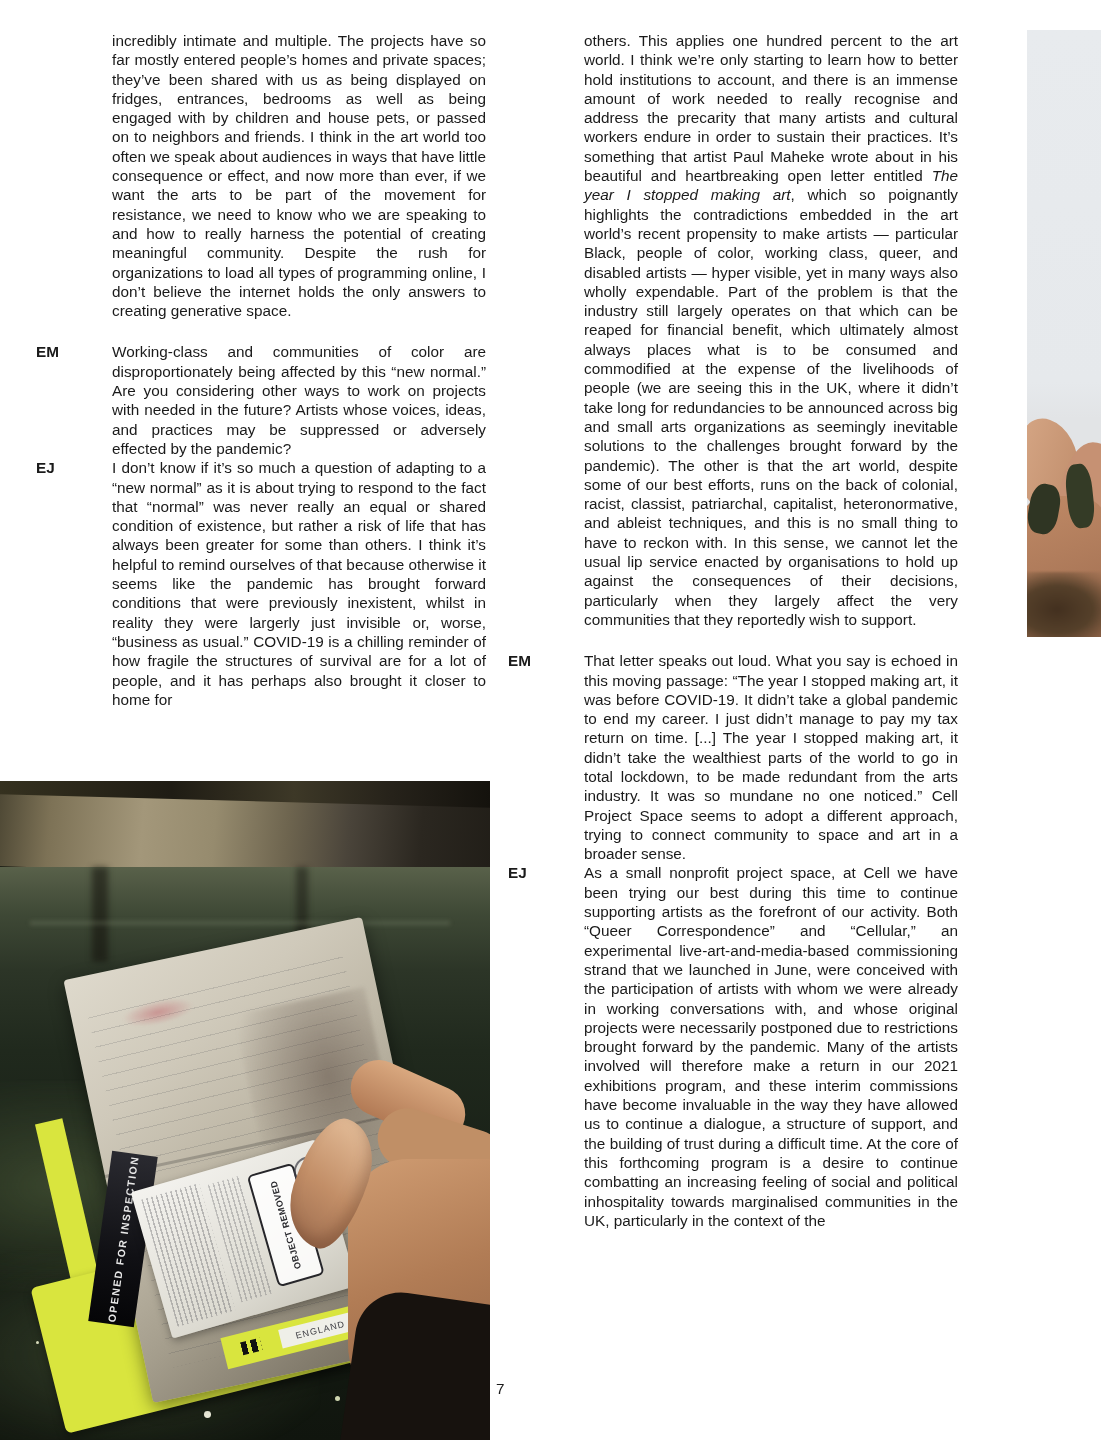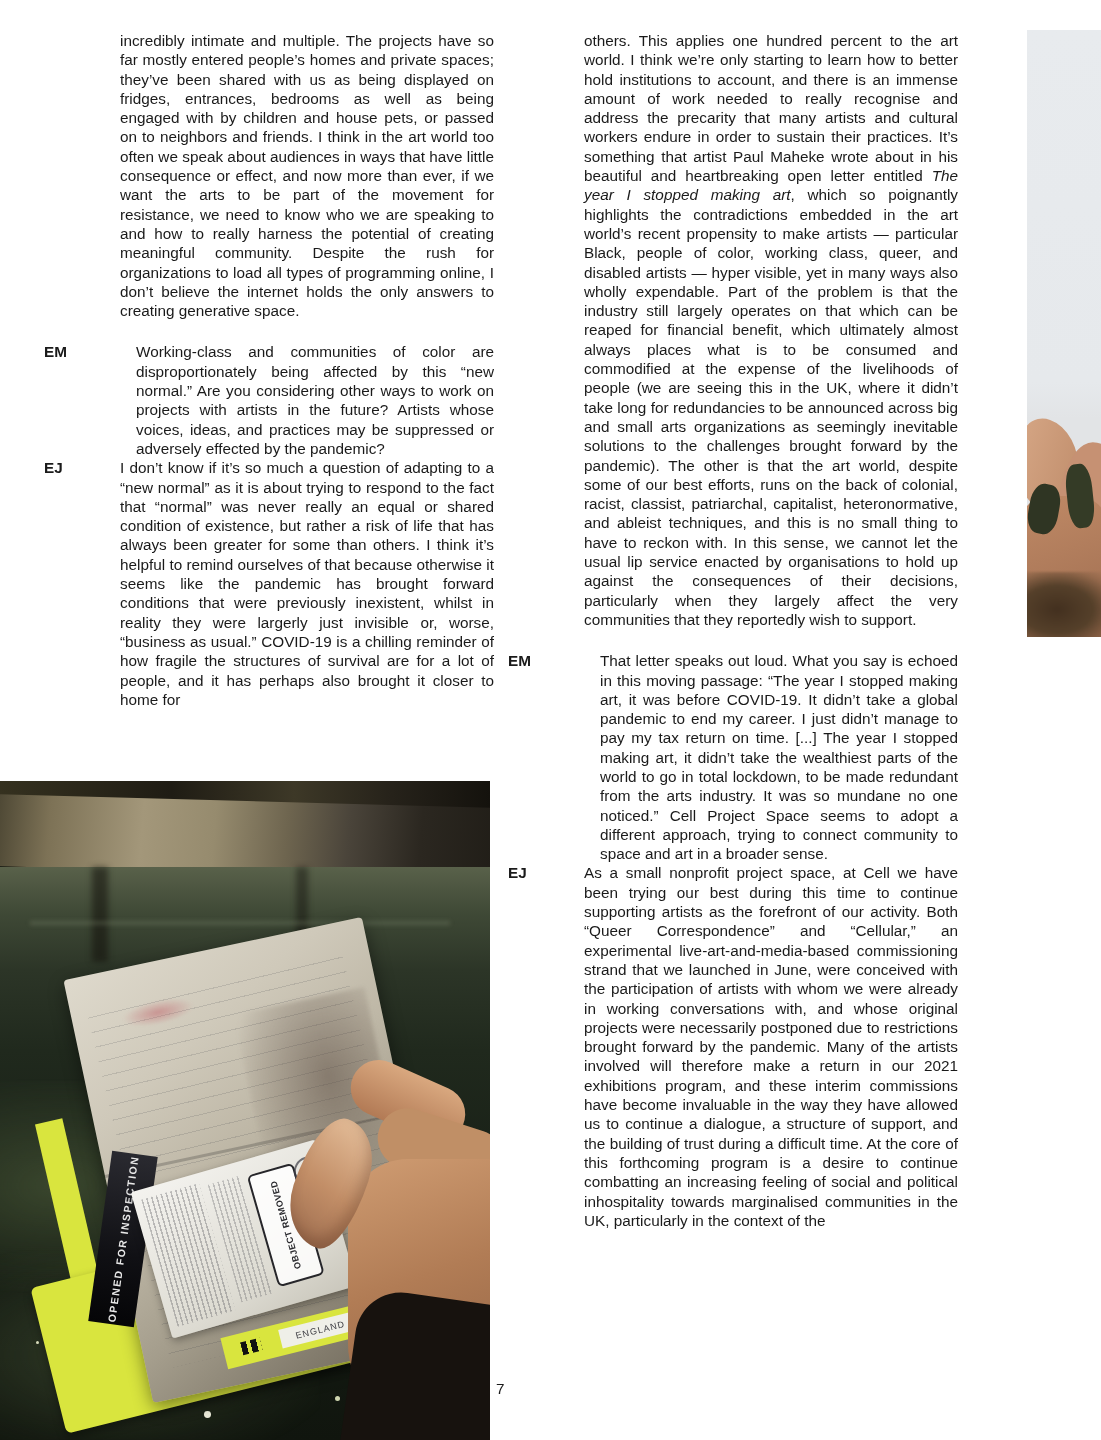--- a/index.html
+++ b/index.html
@@ -3,24 +3,24 @@
 <meta charset="utf-8">
 <style>
   html,body{margin:0;padding:0;}
   body{
     width:1101px;height:1440px;position:relative;overflow:hidden;
     background:#ffffff;color:#1a1a1a;
     font-family:"Liberation Sans","DejaVu Sans",sans-serif;
   }
   
   .col{position:absolute;top:31px;font-size:15.3px;line-height:19.3px;}
-  .col-left{left:44px;width:450px;}
+  .col-left{left:36px;width:450px;}
   .col-right{left:508px;width:450px;}
   .para-row{display:flex;align-items:flex-start;}
-  .para-row.gap{margin-top:22px;gap:16px;}
+  .para-row.gap{margin-top:22px;}
   .speaker{width:76px;flex:0 0 76px;font-weight:bold;}
   .ptext{width:374px;text-align:justify;}
   .italic{font-style:italic;}
   
   .page-num{position:absolute;left:496px;top:1380px;font-size:15.3px;}
   
   .photo{position:absolute;left:0;top:781px;width:490px;height:659px;overflow:hidden;background:#10150e;}
   .photo *{position:absolute;}
   .embank-top{left:0;top:0;width:100%;height:28px;background:linear-gradient(90deg,#35311f 0%,#1f1c14 35%,#3d3827 60%,#26221a 80%,#14120d 100%);}
   .embankment{left:-10px;top:20px;width:510px;height:72px;transform:skewY(1.6deg);
@@ -89,21 +89,21 @@
 </head>
 <body>
 
 <div class="col col-left">
   <div class="para-row">
     <div class="speaker"></div>
     <div class="ptext">incredibly intimate and multiple. The projects have so far mostly entered people’s homes and private spaces; they’ve been shared with us as being displayed on fridges, entrances, bedrooms as well as being engaged with by children and house pets, or passed on to neighbors and friends. I think in the art world too often we speak about audiences in ways that have little consequence or effect, and now more than ever, if we want the arts to be part of the movement for resistance, we need to know who we are speaking to and how to really harness the potential of creating meaningful community. Despite the rush for organizations to load all types of programming online, I don’t believe the internet holds the only answers to creating generative space.</div>
   </div>
   <div class="para-row gap">
     <div class="speaker">EM</div>
-    <div class="ptext">Working-class and communities of color are disproportionately being affected by this “new normal.” Are you considering other ways to work on projects with artists in the future? Artists whose voices, ideas, and practices may be suppressed or adversely effected by the pandemic?</div>
+    <div class="ptext">Working-class and communities of color are disproportionately being affected by this “new normal.” Are you considering other ways to work on projects with needed in the future? Artists whose voices, ideas, and practices may be suppressed or adversely effected by the pandemic?</div>
   </div>
   <div class="para-row">
     <div class="speaker">EJ</div>
     <div class="ptext">I don’t know if it’s so much a question of adapting to a “new normal” as it is about trying to respond to the fact that “normal” was never really an equal or shared condition of existence, but rather a risk of life that has always been greater for some than others. I think it’s helpful to remind ourselves of that because otherwise it seems like the pandemic has brought forward conditions that were previously inexistent, whilst in reality they were largerly just invisible or, worse, “business as usual.” COVID-19 is a chilling reminder of how fragile the structures of survival are for a lot of people, and it has perhaps also brought it closer to home for</div>
   </div>
 </div>
 
 <div class="col col-right">
   <div class="para-row">
     <div class="speaker"></div>

